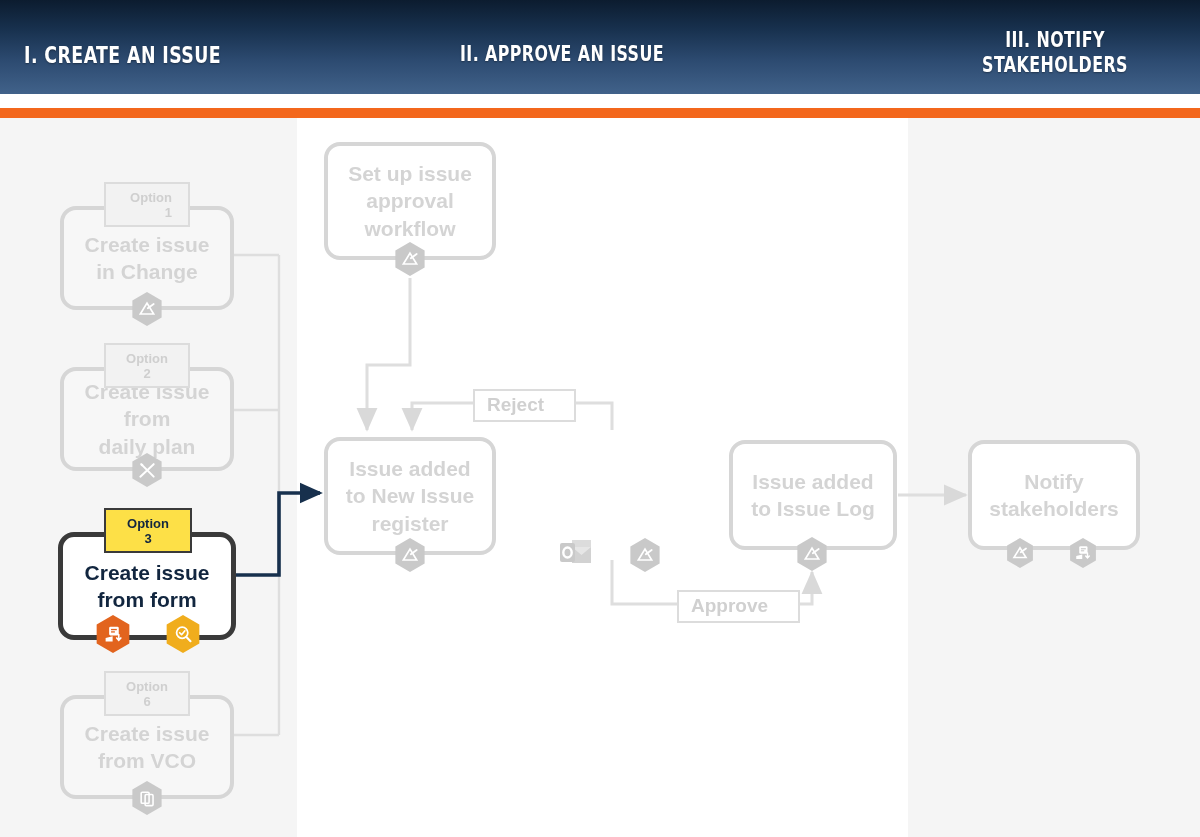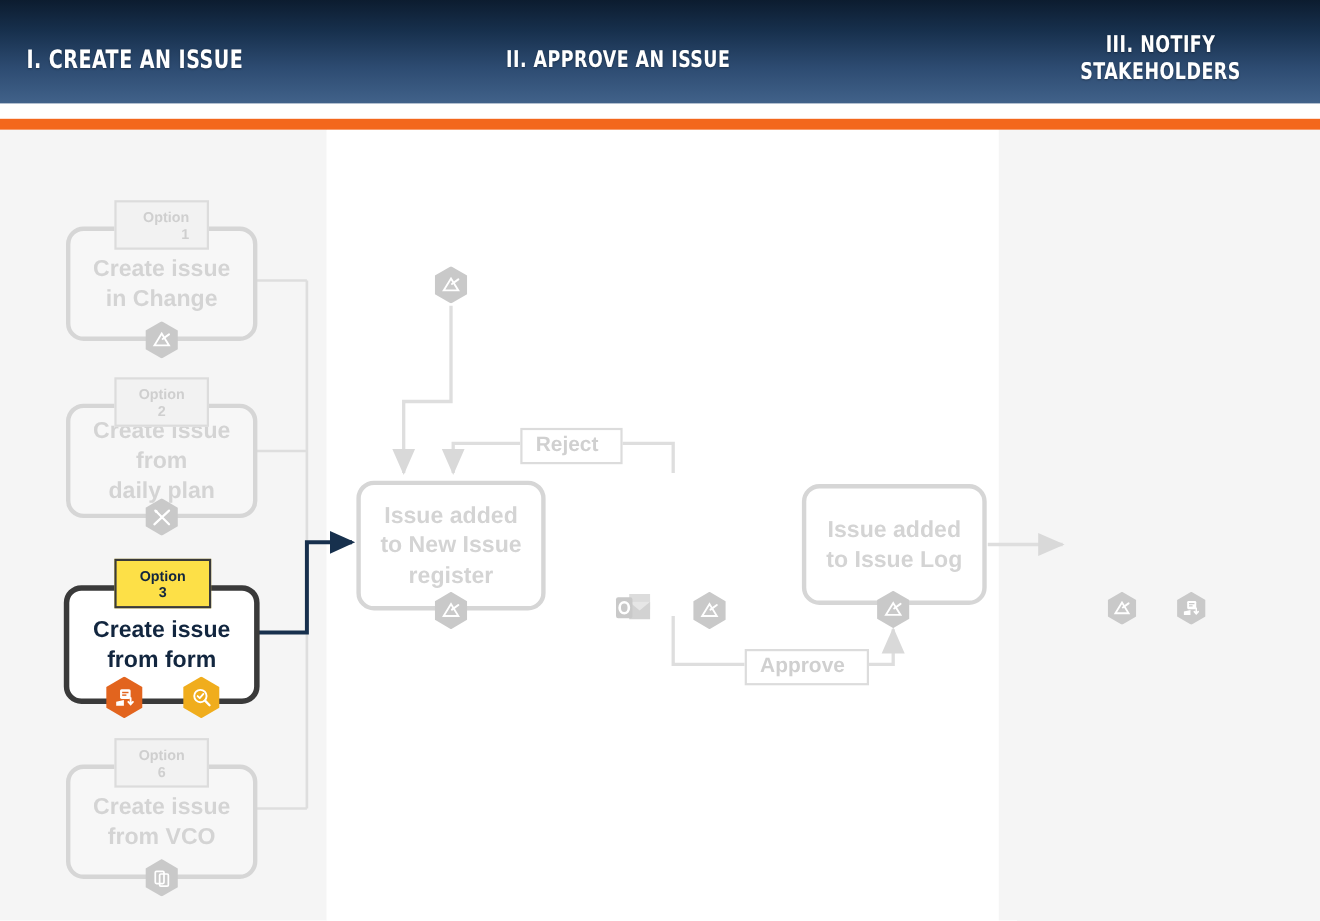--- a/index.html
+++ b/index.html
@@ -120,21 +120,21 @@
   }
 
   
   .edge-label {
     position: absolute;
     background: #ffffff;
     border: 2px solid #dcdcdc;
     color: #d0d0d0;
     font-size: 19px;
     font-weight: bold;
-    padding: 3px 20px 4px 12px;
+    padding: 3px 30px 4px 12px;
     z-index: 4;
     white-space: nowrap;
   }
 </style>
 </head>
 <body>
 
 <div id="stage">
 
   <div class="header">
@@ -238,20 +238,25 @@
     <span>Create issue
 from VCO</span>
   </div>
   <div class="hex" style="left:130px; top:781px;">
     <svg width="19" height="19" viewBox="0 0 24 24">
         <rect x="4" y="4" width="10" height="14" rx="1.4" fill="none" stroke="#fff" stroke-width="2"></rect>
         <rect x="9" y="7" width="10" height="14" rx="1.4" fill="none" stroke="#fff" stroke-width="2"></rect>
       </svg>
   </div>
 
+  <div class="node" style="left:324px; top:142px; width:172px; height:118px;">
+    <span>Set up issue
+approval
+workflow</span>
+  </div>
   <div class="hex" style="left:393px; top:242px;">
     <svg width="20" height="20" viewBox="0 0 24 24">
         <path d="M4 18 L12 5 L20 18 Z" fill="none" stroke="#fff" stroke-width="2"></path>
         <path d="M13 11 L20 6" stroke="#fff" stroke-width="2.2" stroke-linecap="round"></path>
       </svg>
   </div>
 
   <div class="node" style="left:324px; top:437px; width:172px; height:118px;">
     <span>Issue added
 to New Issue
@@ -287,20 +292,24 @@
   <div class="hex" style="left:795px; top:537px;">
     <svg width="20" height="20" viewBox="0 0 24 24">
         <path d="M4 18 L12 5 L20 18 Z" fill="none" stroke="#fff" stroke-width="2"></path>
         <path d="M13 11 L20 6" stroke="#fff" stroke-width="2.2" stroke-linecap="round"></path>
       </svg>
   </div>
 
   <div class="edge-label" style="left:473px; top:389px;">Reject</div>
   <div class="edge-label" style="left:677px; top:590px;">Approve</div>
 
+  <div class="node" style="left:968px; top:440px; width:172px; height:110px;">
+    <span>Notify
+stakeholders</span>
+  </div>
   <div class="hex sm" style="left:1005px; top:538px;">
     <svg width="18" height="18" viewBox="0 0 24 24">
         <path d="M4 18 L12 5 L20 18 Z" fill="none" stroke="#fff" stroke-width="2.2"></path>
         <path d="M13 11 L20 6" stroke="#fff" stroke-width="2.4" stroke-linecap="round"></path>
       </svg>
   </div>
   <div class="hex sm" style="left:1068px; top:538px;">
     <svg width="18" height="18" viewBox="0 0 24 24">
       <rect x="7" y="3" width="11" height="10" rx="1.6" fill="#fff"></rect>
       <rect x="9.2" y="5.6" width="6.6" height="1.5" fill="#c9c9c9"></rect>

